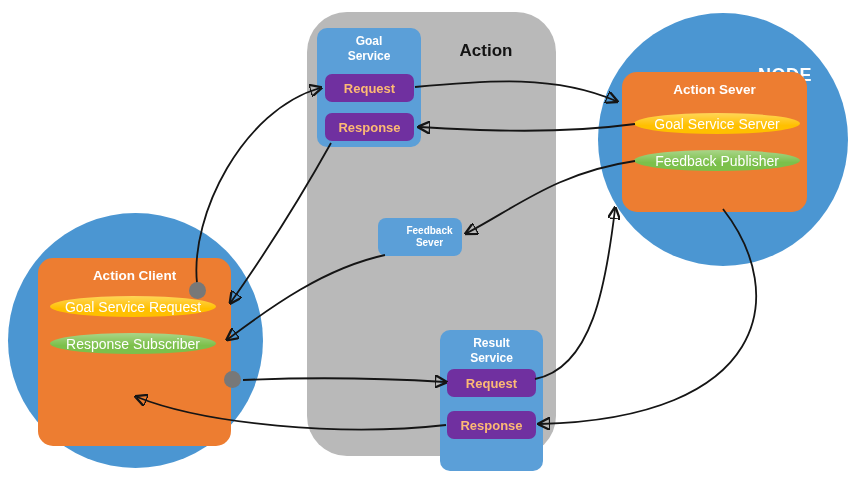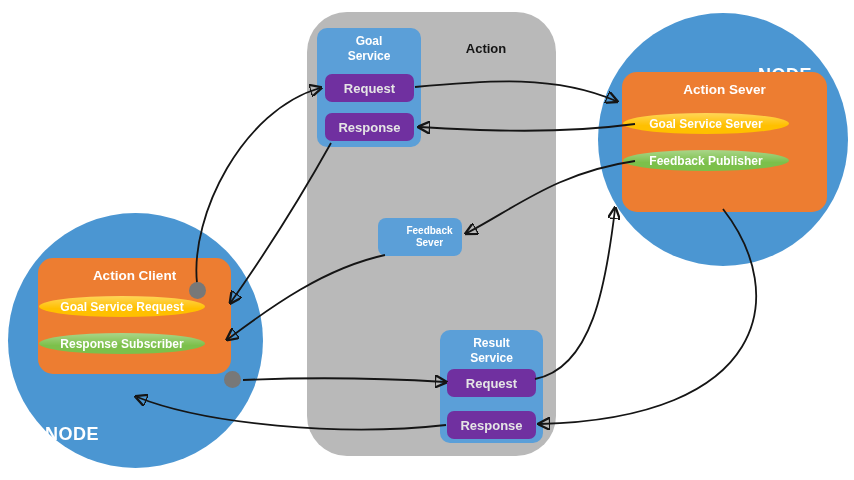--- a/index.html
+++ b/index.html
@@ -7,46 +7,46 @@
   body { font-family:"Liberation Sans", sans-serif; }
   #canvas { position:relative; width:854px; height:480px; background:#fff; overflow:hidden; }
 
   .circle { position:absolute; border-radius:50%; background:var(--node-blue,#4b96d2); }
   #client-circle { left:8px;  top:213px; width:255px; height:255px; }
   #server-circle { left:598px; top:13px; width:250px; height:253px; }
 
   .gray-box { position:absolute; left:307px; top:12px; width:249px; height:444px;
               border-radius:40px; background:var(--container-gray,#b9b9b9); }
   .action-label { position:absolute; left:436px; top:41px; width:100px; text-align:center;
-                  font-size:13px; font-weight:bold; color:#141414; }
+                  font-size:17px; font-weight:bold; color:#141414; }
 
   .svc-box { position:absolute; background:var(--service-blue,#5b9fd8); border-radius:10px; }
   #goal-box   { left:317px; top:28px;  width:104px; height:119px; }
-  #result-box { left:440px; top:330px; width:103px; height:113px; }
+  #result-box { left:440px; top:330px; width:103px; height:141px; }
   #topic-box  { left:378px; top:218px; width:84px;  height:38px; border-radius:8px;
                 display:flex; flex-direction:column; justify-content:center; }
   .svc-title { padding-top:6px; text-align:center; color:#fff; font-weight:bold;
                font-size:12px; line-height:1.25; }
   #topic-box .svc-title { padding-top:0; font-size:10px;padding-left:19px; }
   .svc-title span { display:block; }
 
   .btn { position:absolute; height:28px; border-radius:7px; background:var(--purple,#7030a0);
-         color:#e5e5e5; font-weight:bold; font-size:13px;
+         color:#fdba74; font-weight:bold; font-size:13px;
          display:flex; align-items:center; justify-content:center; }
   #goal-box .btn   { left:8px; width:89px; }
   #result-box .btn { left:7px; width:89px; }
 
   .orange-box { position:absolute; background:var(--orange,#ed7d31); border-radius:15px; }
-  #server-box { left:622px; top:72px;  width:205px; height:140px; }
-  #client-box { left:38px;  top:258px; width:193px; height:116px; }
+  #server-box { left:622px; top:72px;  width:185px; height:140px; }
+  #client-box { left:38px;  top:258px; width:193px; height:188px; }
   .orange-title { position:absolute; top:10px; left:0; right:0; text-align:center;
                   color:#fff; font-weight:bold; font-size:13.5px; }
 
-  .pill { position:absolute; left:1px; width:166px; height:21px; border-radius:50%;
-          color:#fff; font-weight:bold; font-size:12px;
+  .pill { position:absolute; left:12px; width:166px; height:21px; border-radius:50%;
+          color:#fff; font-weight:normal; font-size:14px;
           display:flex; align-items:center; justify-content:center;
           background-color:var(--yellow,#ffc000);
           background-image:linear-gradient(180deg, rgba(255,255,255,.35), rgba(255,255,255,0) 60%); }
 
   .node-label { position:absolute; color:#fff; font-weight:bold; font-size:18px; letter-spacing:.5px;margin-top:13px; }
   #server-node-label { left:758px; top:52px; }
   #client-node-label { left:45px;  top:411px; }
 
   svg.arrows { position:absolute; left:0; top:0; width:854px; height:480px; pointer-events:none; }
   svg.arrows path { fill:none; stroke:#151515; stroke-width:1.8; marker-end:url(#ah); }

